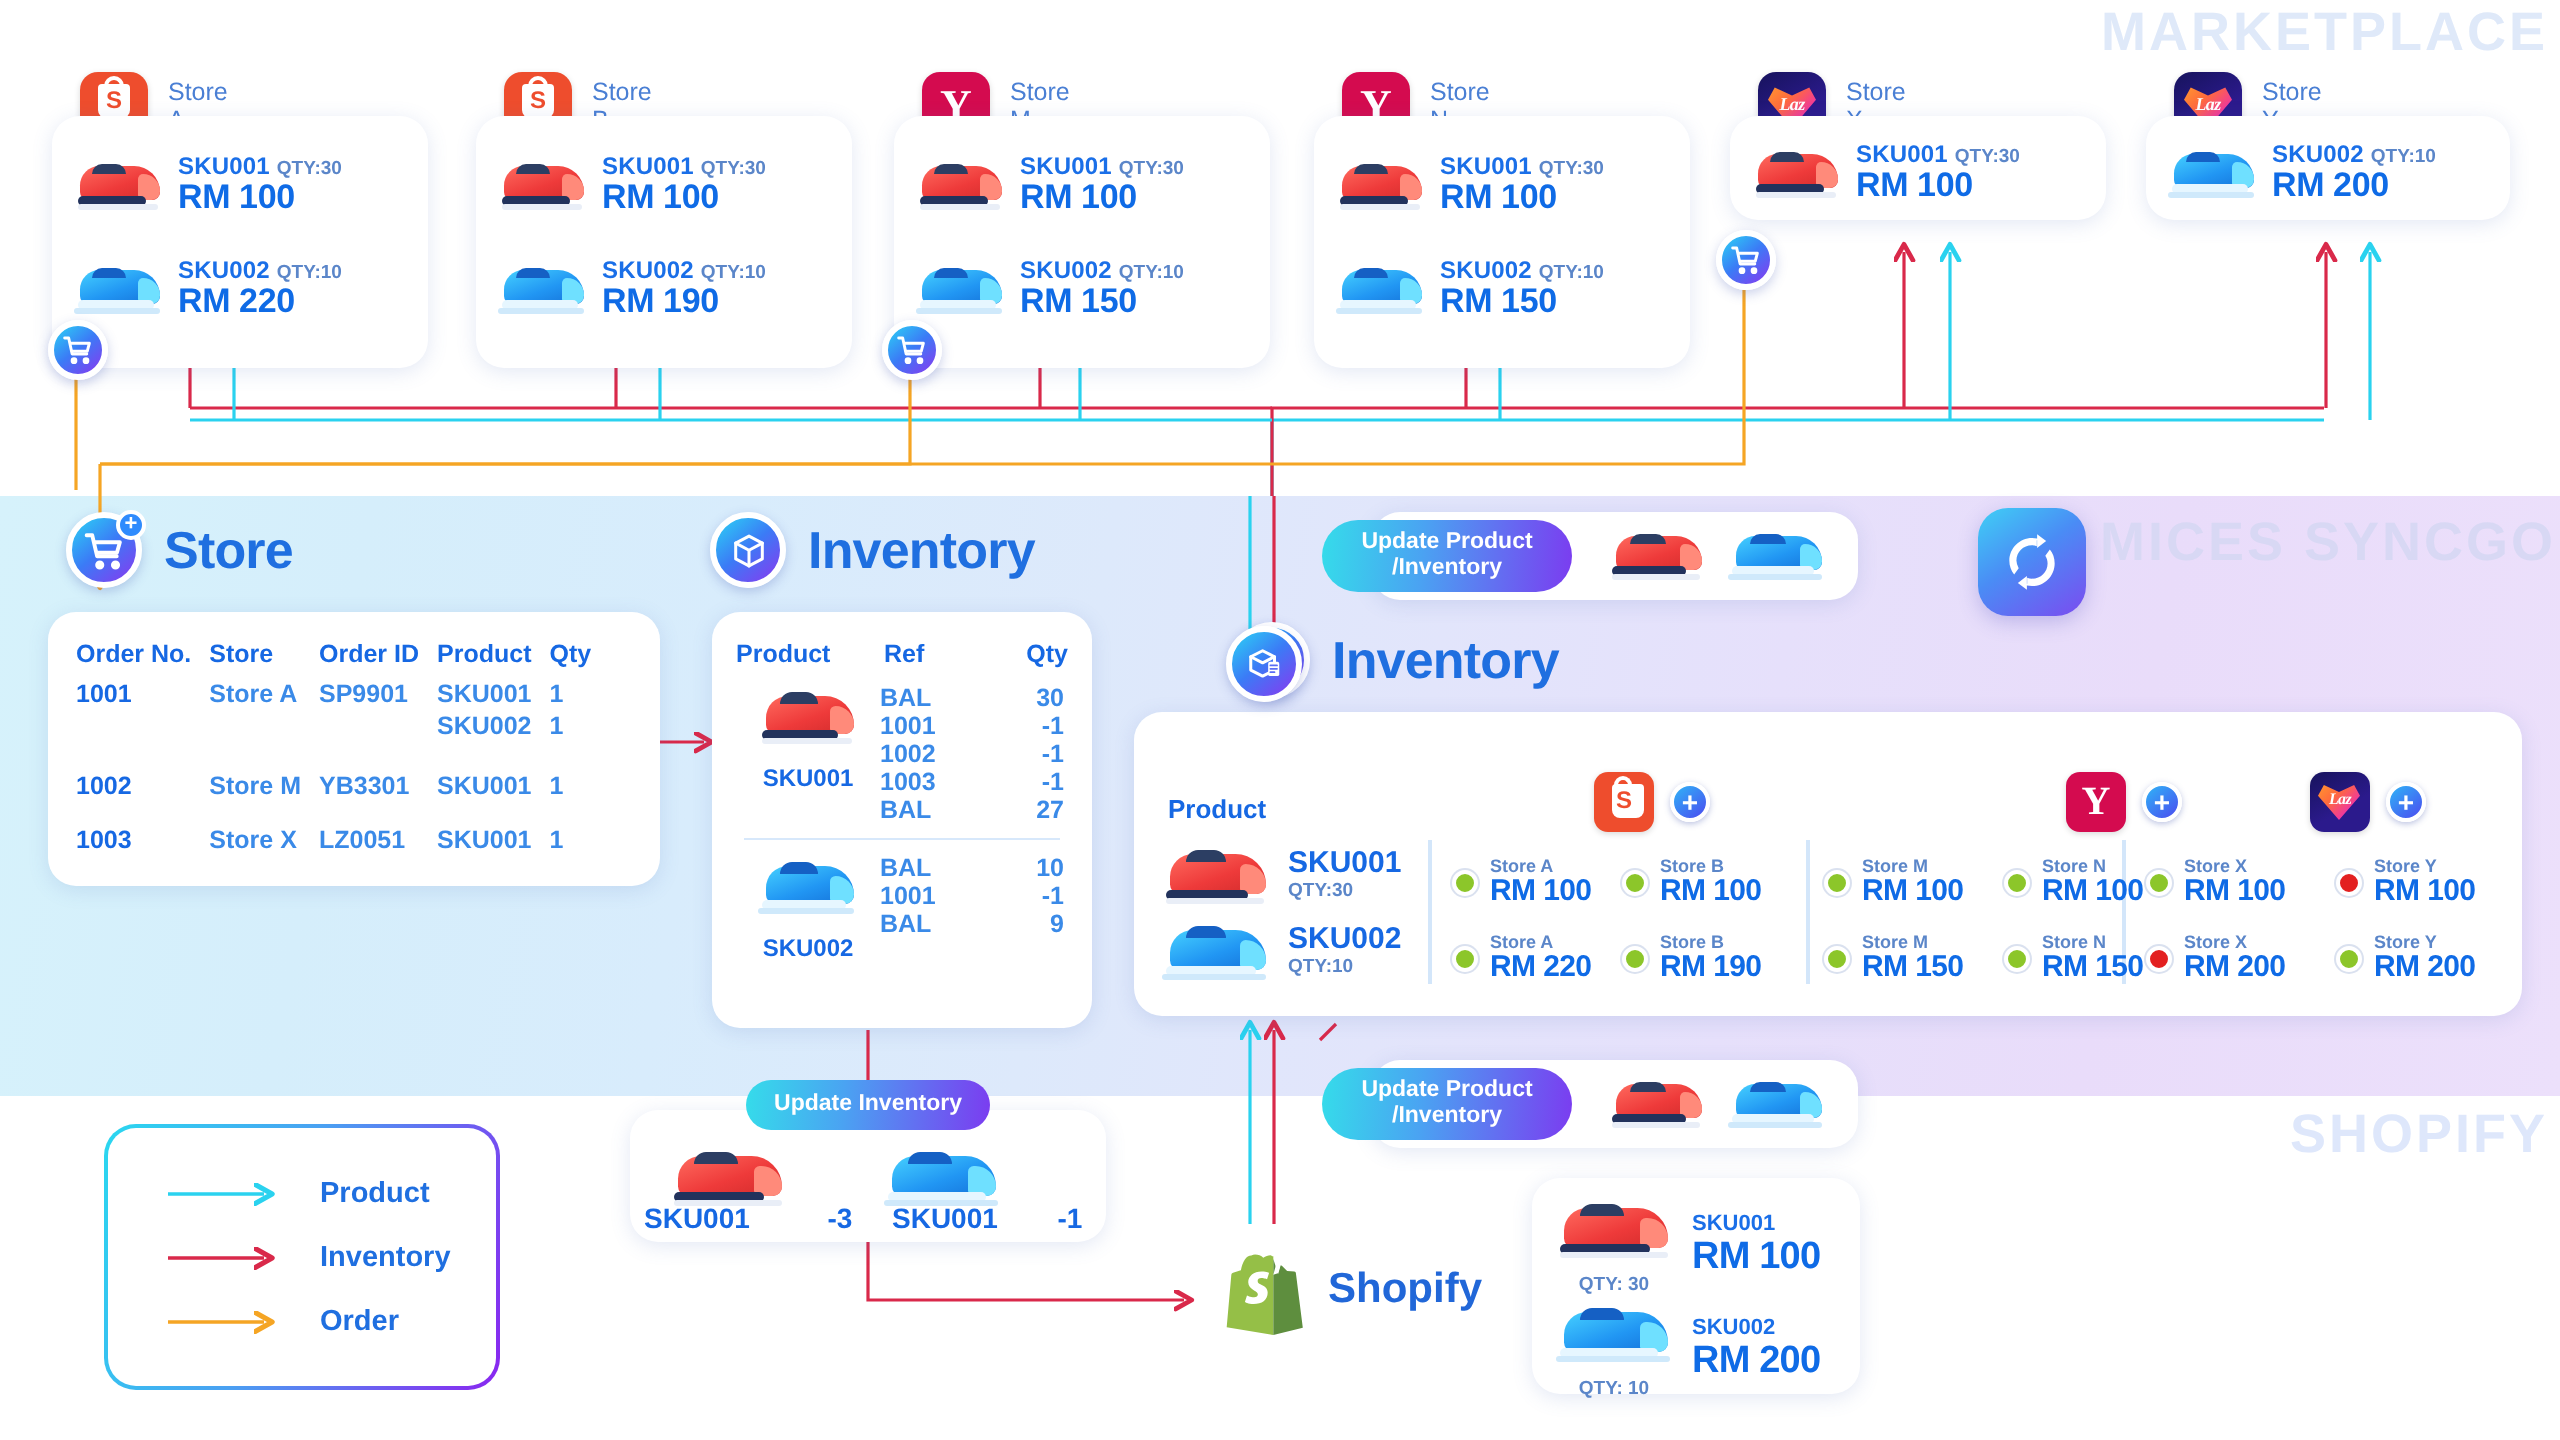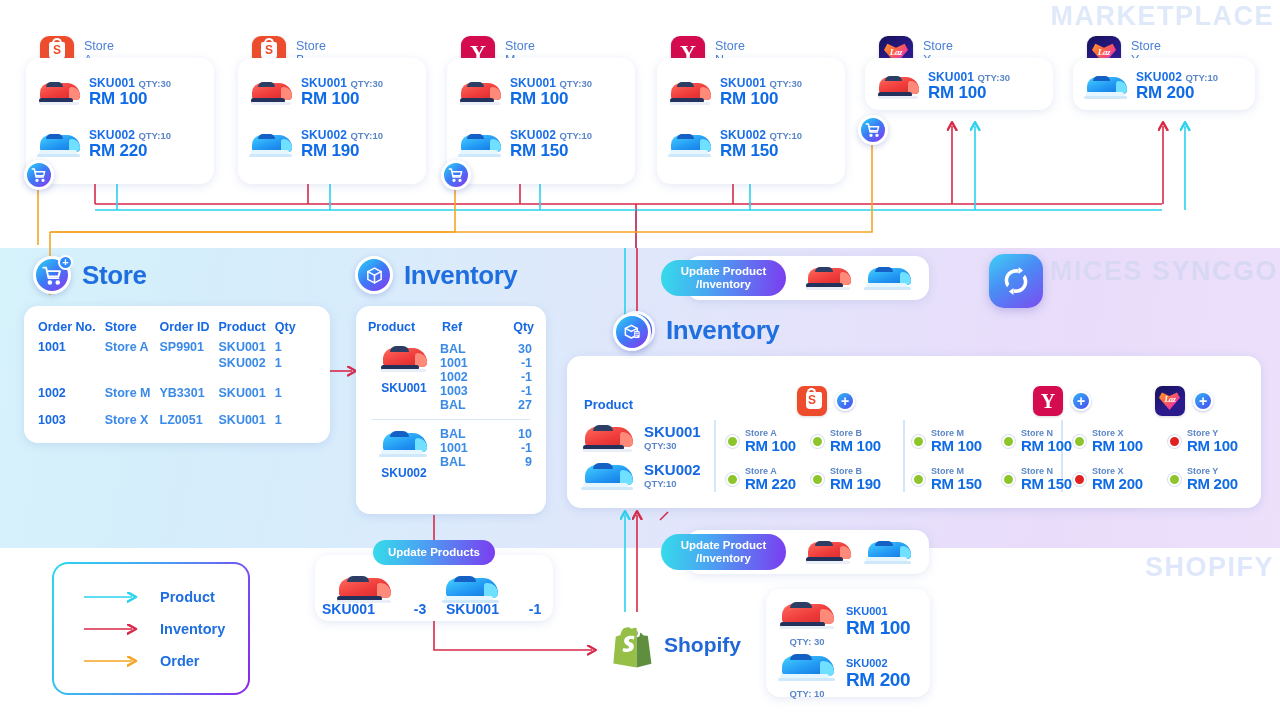--- a/index.html
+++ b/index.html
@@ -843,21 +843,21 @@
           <path d="M0.4,0.4 L5.4,3.2 L0.4,6" fill="none" stroke="#f5a524" stroke-width="1.5" stroke-linecap="round" stroke-linejoin="round"></path>
             </marker>
           </defs>
         <line x1="2" y1="6" x2="50" y2="6" stroke="#f5a524" stroke-width="1.7" marker-end="url(#lg-o)"></line>
       </svg>
       <span class="lbl">Order</span>
     </div>
   </div>
 
   <div class="card" style="left:315px; top:555px; width:238px; height:66px;">
-    <div class="pill" style="position:absolute;left:58px;top:-15px;width:122px;height:25px;border-radius:14px;padding:0;">Update Products</div>
+    <div class="pill" style="position:absolute;left:58px;top:-15px;width:122px;height:25px;border-radius:14px;padding:0;">Update Inventory</div>
     <div style="position:absolute;left:18px;top:16px;display:flex;align-items:center;gap:2px;">
       <span class="shoe red" style="width:62px;height:34px;">
         <i class="body" style="left:6px;top:7px;width:52px;height:20px;"></i>
         <i class="toe" style="left:44px;top:12px;width:14px;height:15px;border-radius:3px 11px 5px 3px;"></i>
         <i class="lace" style="left:14px;top:5px;width:22px;height:6px;border-radius:10px 10px 0 0;"></i>
         <i class="sole" style="left:4px;top:25px;width:45px;height:5px;"></i>
         <i class="soleb" style="left:4px;top:29px;width:54px;height:3px;"></i>
       </span>
     </div>
     <div style="position:absolute;left:125px;top:16px;">

